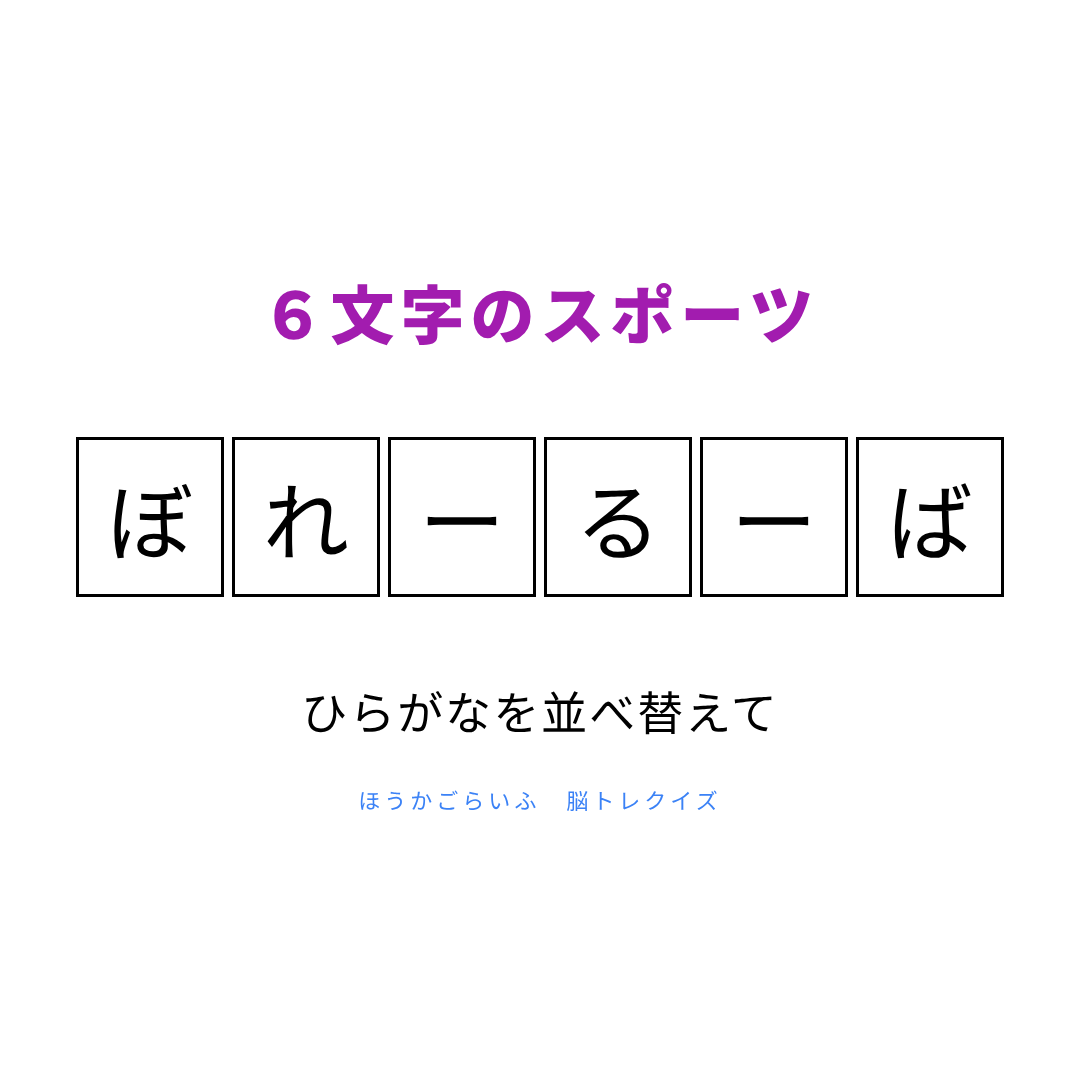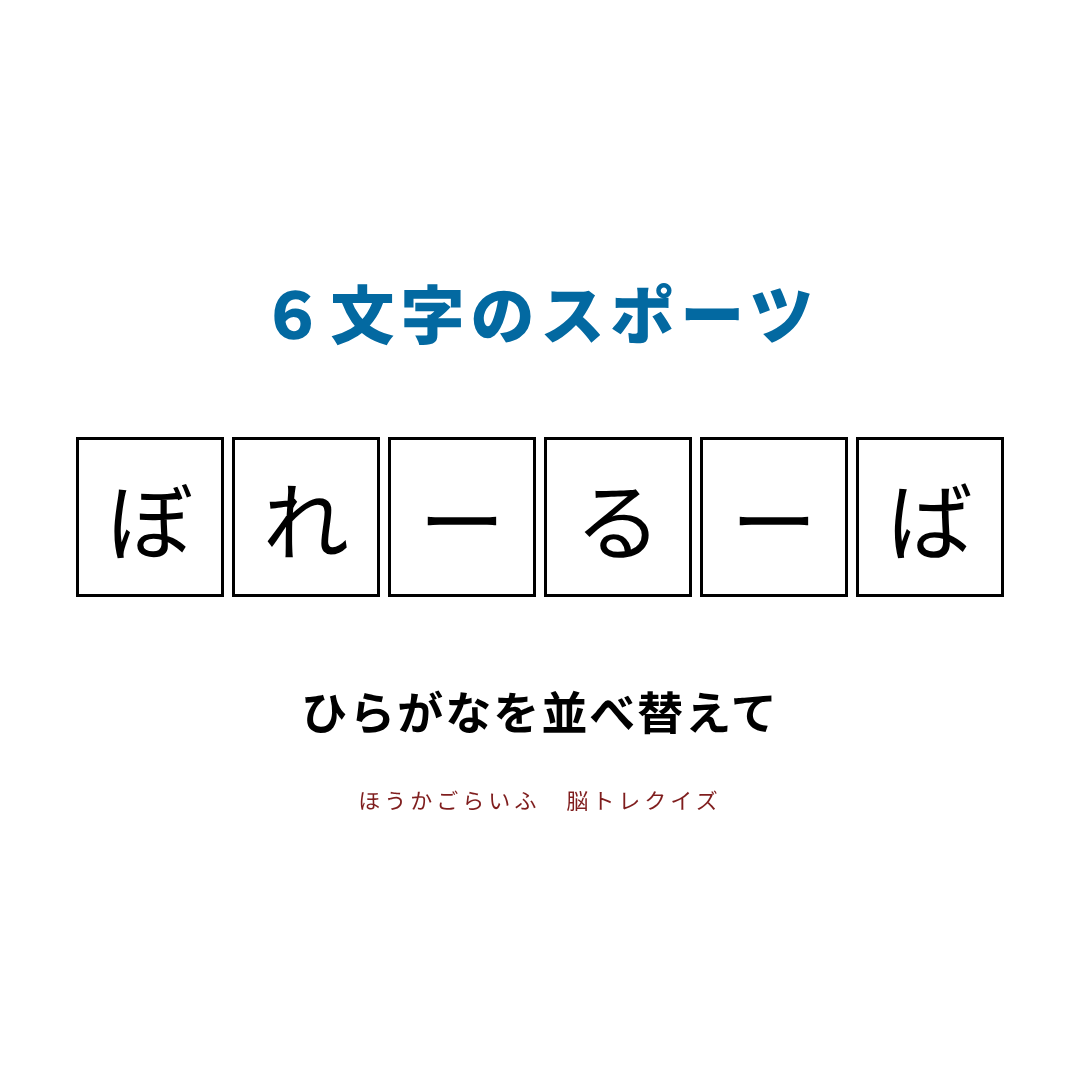--- a/index.html
+++ b/index.html
@@ -26,21 +26,21 @@
       align-items: center;
       justify-content: center;
       width: 100%;
       height: 100%;
       gap: 0;
     }
 
     .title {
       font-size: 64px;
       font-weight: 900;
-      color: #0369a1;
+      color: #a21caf;
       letter-spacing: 6px;
       margin-bottom: 80px;
     }
 
     .tiles-row {
       display: flex;
       flex-direction: row;
       align-items: center;
       justify-content: center;
       gap: 8px;
@@ -67,28 +67,28 @@
     .instruction {
       display: flex;
       flex-direction: column;
       align-items: center;
       gap: 4px;
       margin-bottom: 40px;
     }
 
     .instruction-line {
       font-size: 46px;
-      font-weight: 700;
+      font-weight: 400;
       color: #000000;
       letter-spacing: 2px;
     }
 
     .footer {
       font-size: 22px;
-      color: #7f1d1d;
+      color: #3b82f6;
       letter-spacing: 4px;
     }
   </style>
 </head>
 <body>
 
 <div class="page-container">
 
   <h1 class="title">６文字のスポーツ</h1>
 

